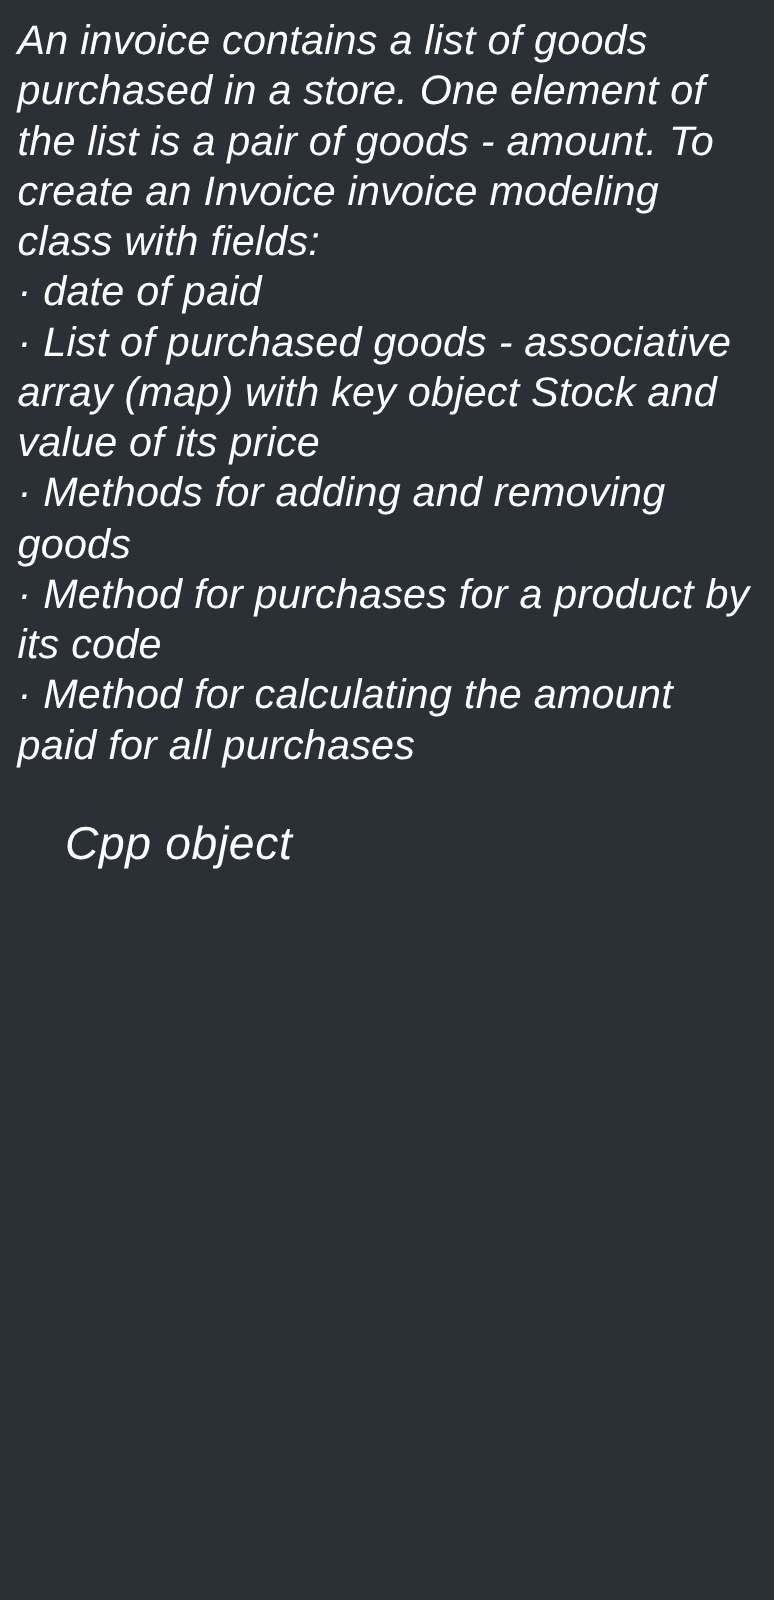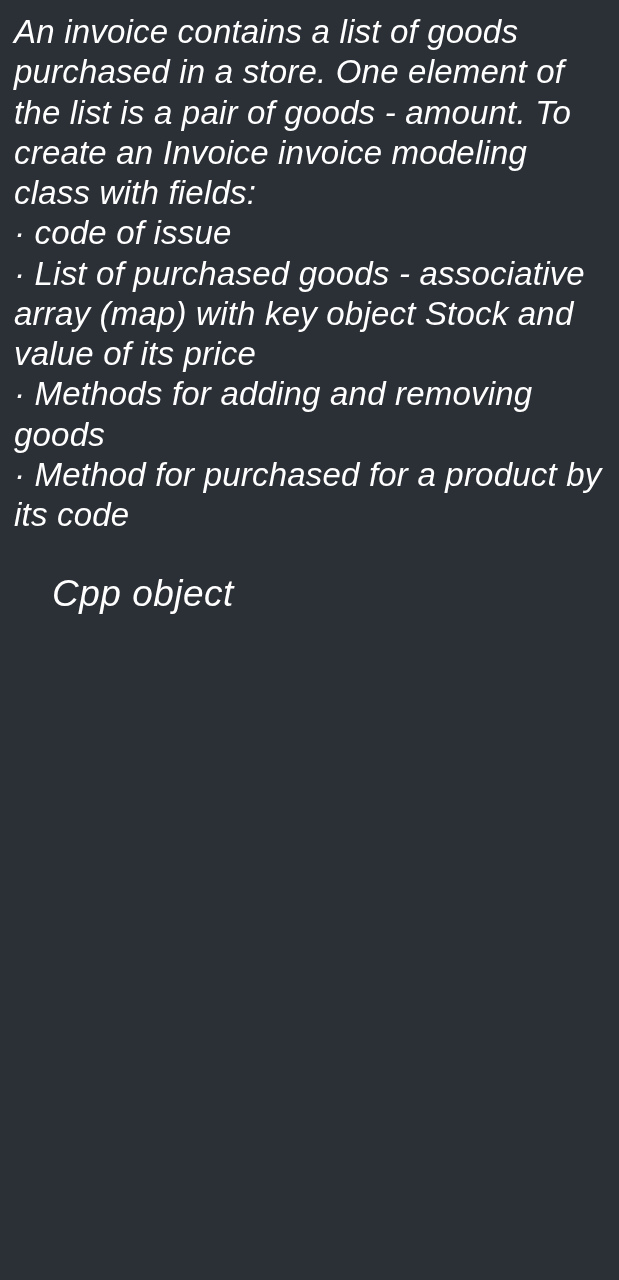--- a/index.html
+++ b/index.html
@@ -30,19 +30,20 @@
       font-size: 37px;
       font-weight: 300;
       letter-spacing: 0.5px;
     }
   </style>
 </head>
 <body>
 
 <div class="content">
   <div>An invoice contains a list of goods purchased in a store.  One element of the list is a pair of goods - amount.  To create an Invoice invoice modeling class with fields:</div>
-  <div class="bullet-line"> ·       code of issue</div>
+  <div class="bullet-line"> ·       date of paid</div>
   <div class="bullet-line"> · List of purchased goods - associative array (map) with key object Stock and value of its price</div>
   <div class="bullet-line"> · Methods for adding and removing goods</div>
-  <div class="bullet-line"> · Method for purchased for a product by its code</div>
+  <div class="bullet-line"> · Method for purchases for a product by its code</div>
+  <div class="bullet-line"> · Method for calculating the amount paid for all purchases</div>
 </div>
 
 <div class="footer">Cpp object</div>
 
 </body></html>

